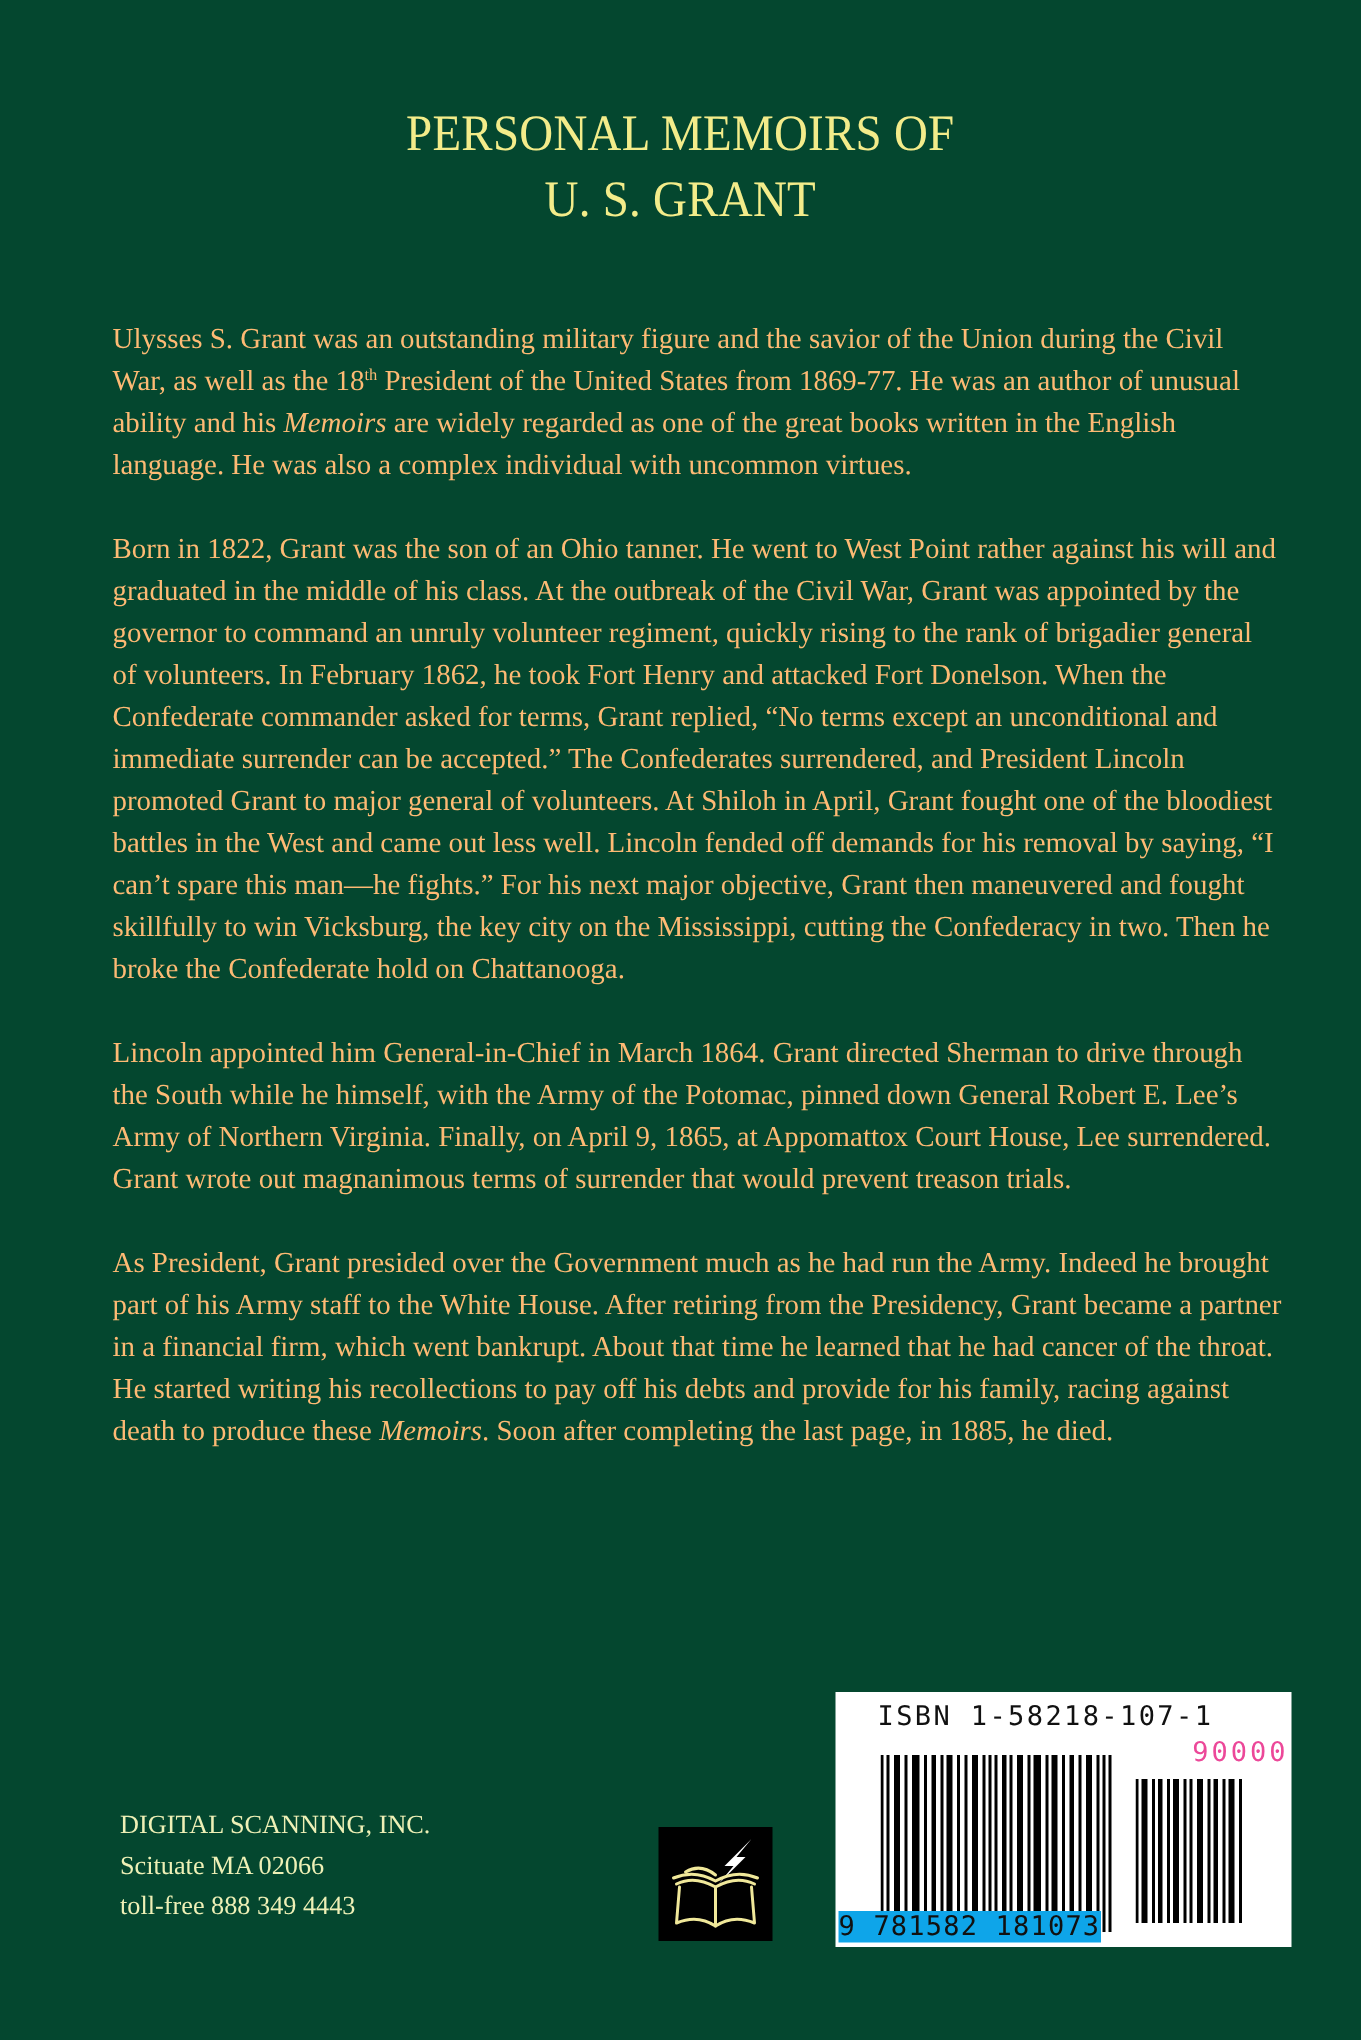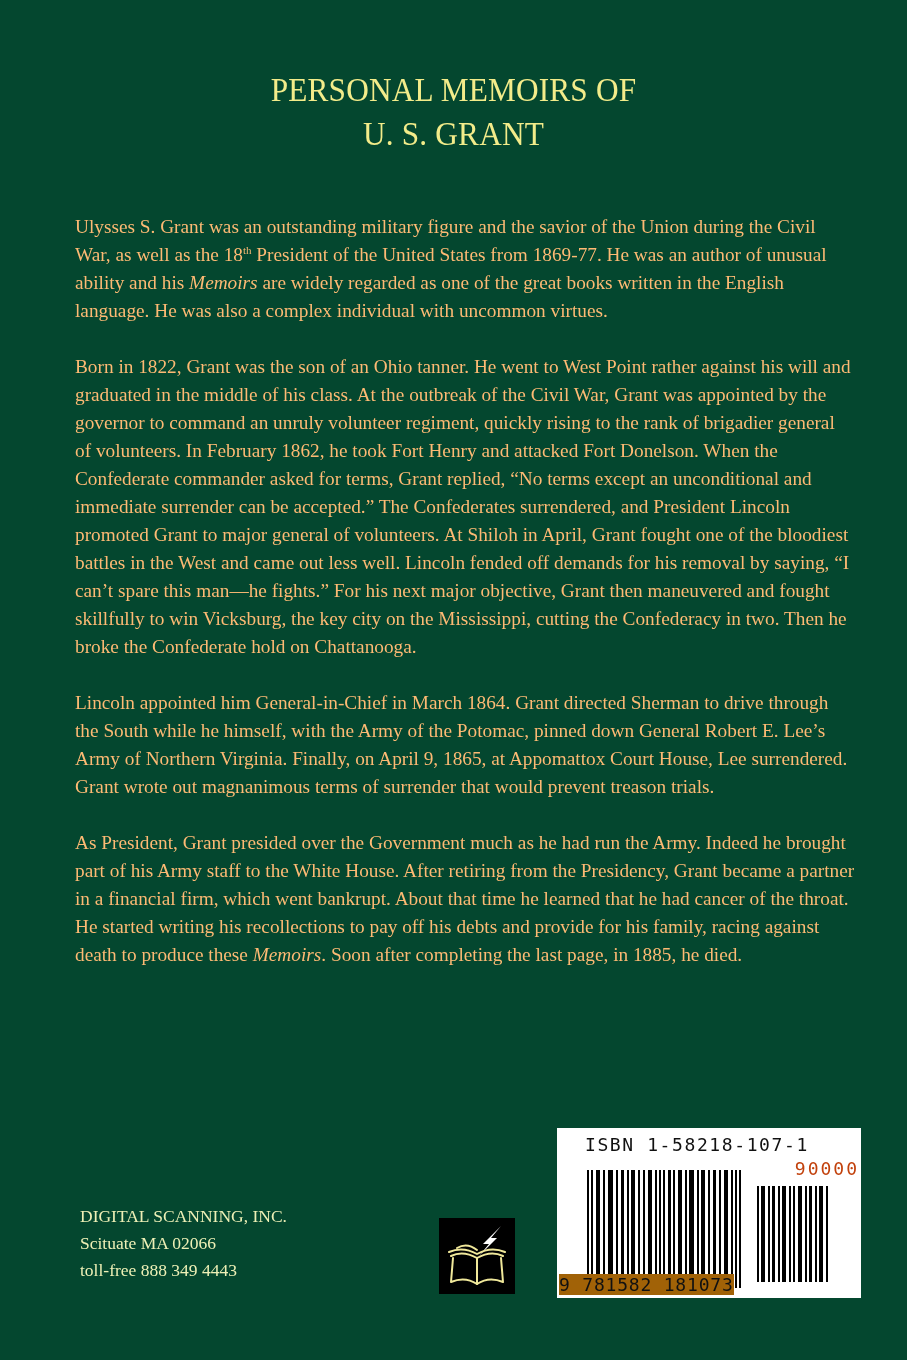--- a/index.html
+++ b/index.html
@@ -48,27 +48,27 @@
     background: #fff;
   }
   .isbn-line {
     position: absolute; left: 28px; top: 6px;
     font-family: "DejaVu Sans Mono", monospace;
     font-size: 18px; letter-spacing: 1.6px; color: #111;
   }
   .addon-num {
     position: absolute; right: 2px; top: 30px;
     font-family: "DejaVu Sans Mono", monospace;
-    font-size: 18px; letter-spacing: 2px; color: #c2410c;
+    font-size: 18px; letter-spacing: 2px; color: #ec4899;
   }
   .ean-num {
     position: absolute; left: 2px; top: 146px;
     font-family: "DejaVu Sans Mono", monospace;
     font-size: 18px; letter-spacing: 0.8px; color: #111;
-    background: #a16207;
+    background: #0ea5e9;
   }
   .bars { position: absolute; }
 </style>
 </head>
 <body>
 
 <div>
 
   <div class="title">
     <div>PERSONAL MEMOIRS OF</div>

